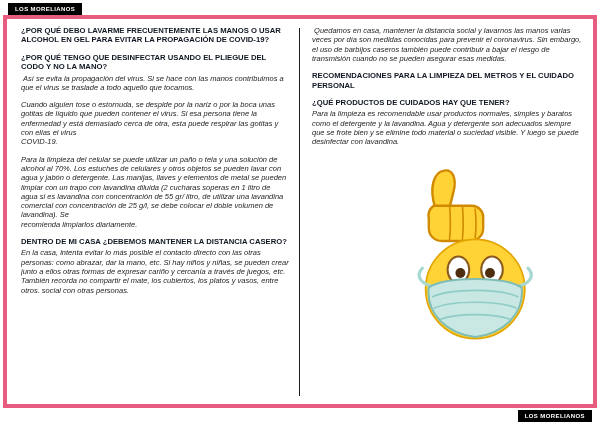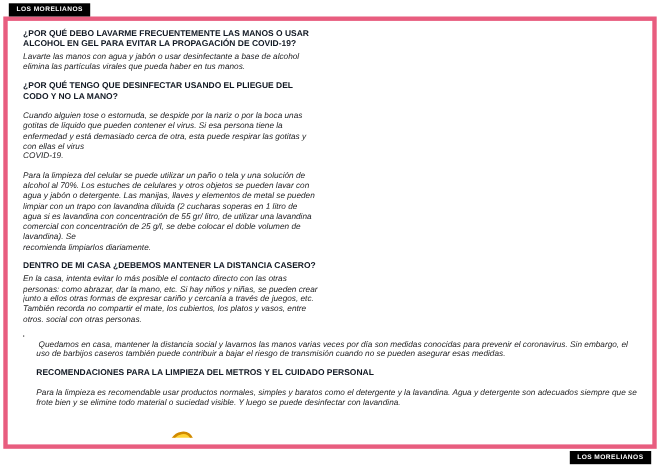--- a/index.html
+++ b/index.html
@@ -26,21 +26,20 @@
 
   .frame {
     position: absolute;
     left: 3px; top: 15px;
     width: 594px; height: 393px;
     border: 4px solid #e85d7f;
     background: #ffffff;
     display: flex;
     padding: 7px 10px 6px 14px;
     overflow: hidden;
-    flex-direction: column;
   }
   .col { overflow: hidden; }
   .col-left { width: 278px; padding-right: 10px; }
   .divider {
     width: 1px;
     background: #1c1c1c;
     margin: 2px 0 2px 0;
     flex: 0 0 1px;
   }
   .col-right { flex: 1; padding-left: 12px; }
@@ -71,24 +70,24 @@
 </head>
 <body>
 
 <div class="brand brand-top">LOS MORELIANOS</div>
 
 <div class="frame">
 
   <div class="col col-left">
     <section>
       <h3>¿POR QUÉ DEBO LAVARME FRECUENTEMENTE LAS MANOS O USAR ALCOHOL EN GEL PARA EVITAR LA PROPAGACIÓN DE COVID-19?</h3>
-      <p>Lavarte las manos con agua y jabón o usar desinfectante a base de alcohol elimina las partículas virales que pueda haber en tus manos.</p>
     </section>
     <section>
       <h3>¿POR QUÉ TENGO QUE DESINFECTAR USANDO EL PLIEGUE DEL CODO Y NO LA MANO?</h3>
+      <p> Así se evita la propagación del virus. Si se hace con las manos contribuimos a que el virus se traslade a todo aquello que tocamos.</p>
     </section>
     <section>
       <p>Cuando alguien tose o estornuda, se despide por la nariz o por la boca unas gotitas de líquido que pueden contener el virus. Si esa persona tiene la enfermedad y está demasiado cerca de otra, esta puede respirar las gotitas y con ellas el virus
 COVID-19.</p>
     </section>
     <section>
       <p>Para la limpieza del celular se puede utilizar un paño o tela y una solución de alcohol al 70%. Los estuches de celulares y otros objetos se pueden lavar con agua y jabón o detergente. Las manijas, llaves y elementos de metal se pueden limpiar con un trapo con lavandina diluida (2 cucharas soperas en 1 litro de agua si es lavandina con concentración de 55 gr/ litro, de utilizar una lavandina comercial con concentración de 25 g/l, se debe colocar el doble volumen de lavandina). Se
 recomienda limpiarlos diariamente.</p>
     </section>
     <section>
@@ -101,20 +100,21 @@
 
   <div class="col col-right">
     <section>
       <p> Quedamos en casa, mantener la distancia social y lavarnos las manos varias veces por día son medidas conocidas para prevenir el coronavirus. Sin embargo, el uso de barbijos caseros también puede contribuir a bajar el riesgo de transmisión cuando no se pueden asegurar esas medidas.</p>
     </section>
     <section>
       <h3>RECOMENDACIONES PARA LA LIMPIEZA DEL METROS Y EL CUIDADO PERSONAL</h3>
 
     </section>
     <section>
+      <h3>¿QUÉ PRODUCTOS DE CUIDADOS HAY QUE TENER?</h3>
       <p>Para la limpieza es recomendable usar productos normales, simples y baratos como el detergente y la lavandina. Agua y detergente son adecuados siempre que se frote bien y se elimine todo material o suciedad visible. Y luego se puede desinfectar con lavandina.</p>
     </section>
 
     <div class="emoji-wrap">
       <svg viewBox="0 0 160 230" xmlns="http://www.w3.org/2000/svg">
 
         <g>
           <path d="M34 58 C 26 34, 32 14, 45 12 C 56 10, 61 22, 57 38 L 52 58 Z" fill="#ffd335" stroke="#d18a00" stroke-width="3" stroke-linejoin="round"></path>
           <path d="M32 56 h48 a14 14 0 0 1 14 14 v14 a16 16 0 0 1 -16 16 h-36 a16 16 0 0 1 -16 -16 v-12 a16 16 0 0 1 6 -16 z" fill="#ffd335" stroke="#d18a00" stroke-width="3" stroke-linejoin="round"></path>
           <path d="M52 56 q2 22 0 42 M68 56 q2 22 0 42 M84 60 q2 19 0 36" fill="none" stroke="#d18a00" stroke-width="2" stroke-linecap="round"></path>

